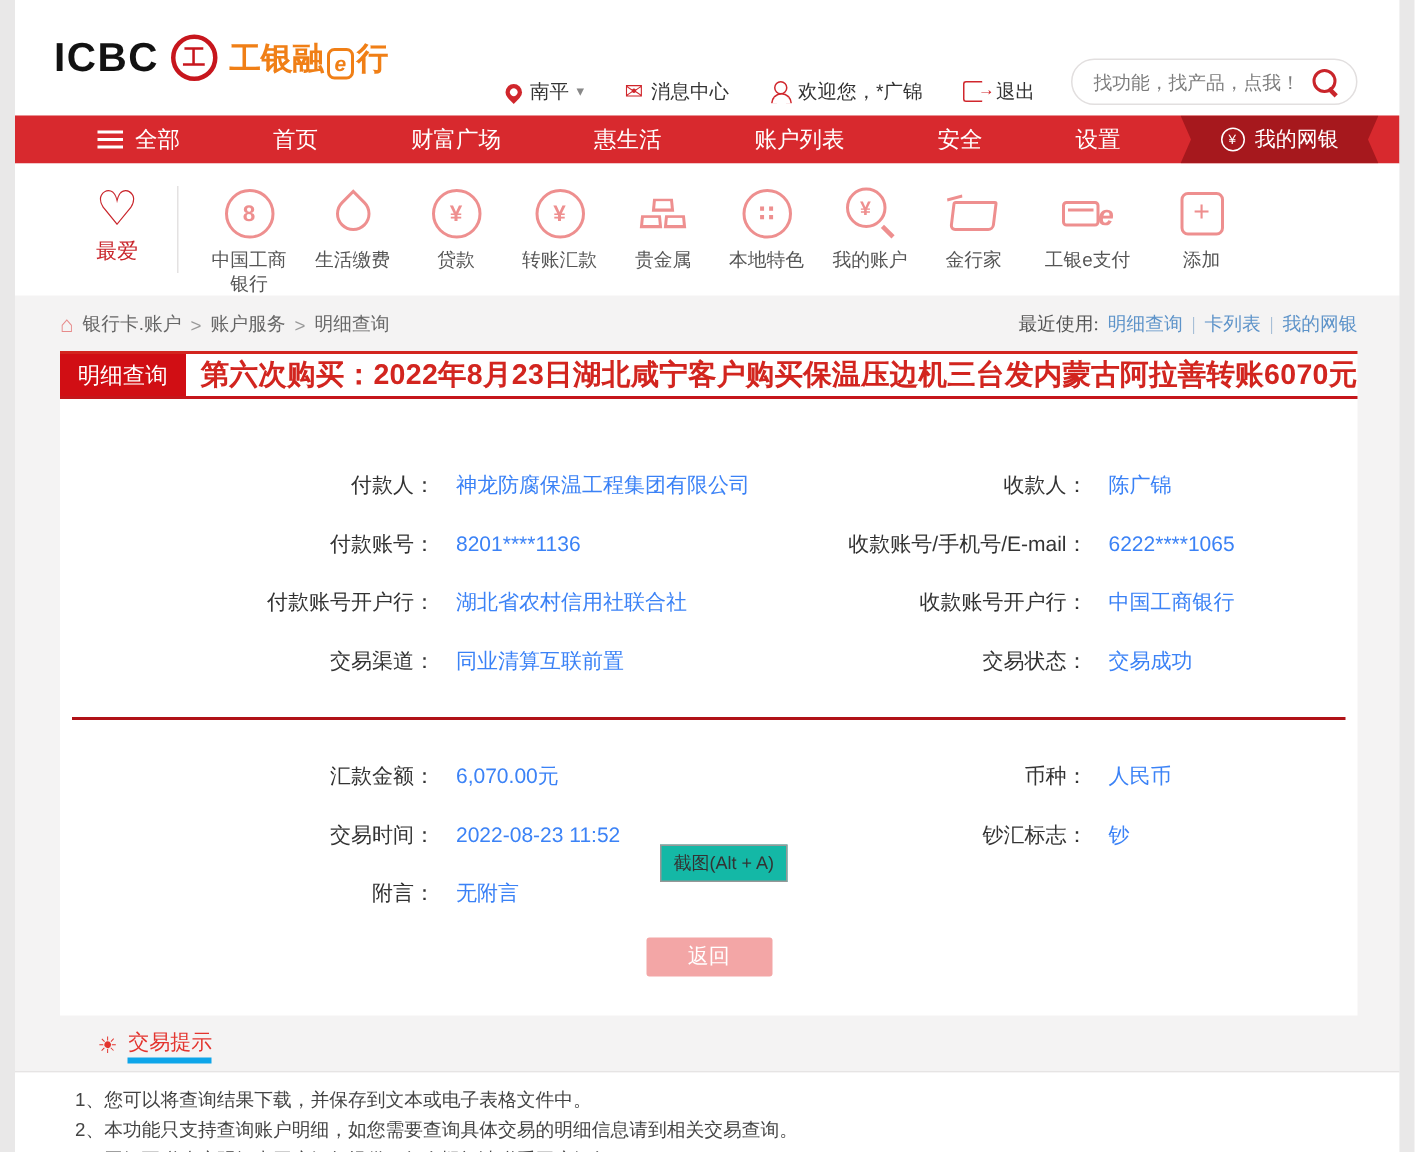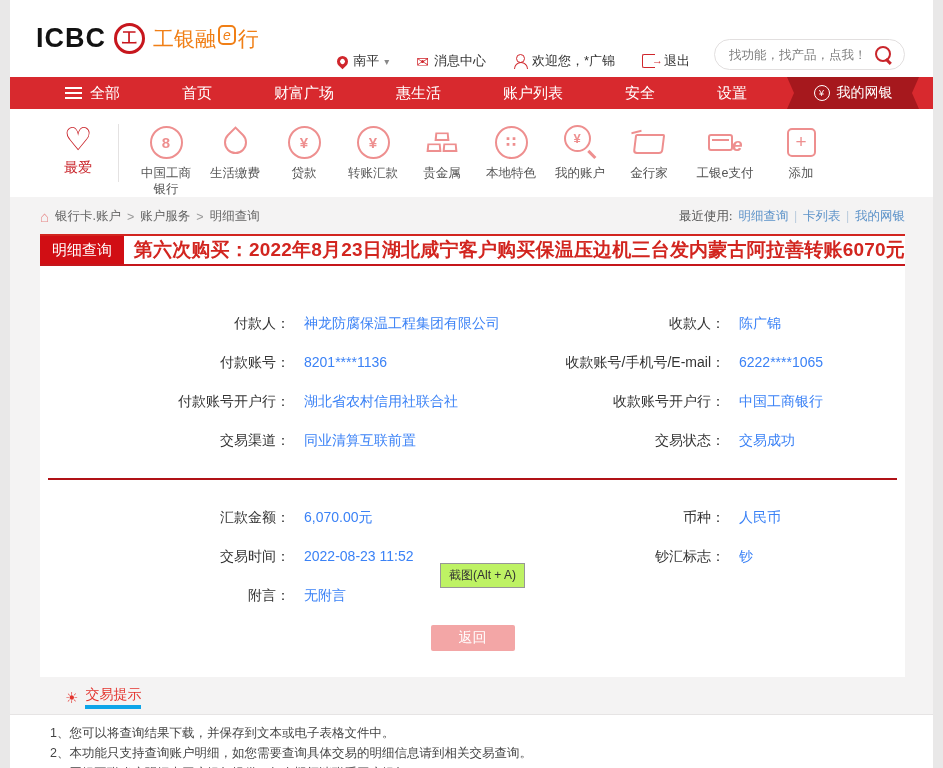--- a/index.html
+++ b/index.html
@@ -4,21 +4,21 @@
 <style>
   *{margin:0;padding:0;box-sizing:border-box;}
   body{font-family:"Liberation Sans","DejaVu Sans",sans-serif;background:#e9e8e8;}
   .page{width:923px;height:768px;overflow:hidden;background:#f4f3f3;margin:0 auto;position:relative;}
 
   
   .topbar{height:77px;background:#fff;display:flex;align-items:center;padding:0 28px 0 26px;}
   .logo{display:flex;align-items:center;gap:8px;cursor:pointer;}
   .logo-icbc{font-size:27px;font-weight:bold;color:#121212;letter-spacing:1px;}
   .emblem{width:31px;height:31px;border:3px solid #c7161d;border-radius:50%;display:flex;align-items:center;justify-content:center;color:#c7161d;font-weight:bold;font-size:15px;}
-  .brand{font-size:21px;font-weight:normal;color:#f07f16;display:flex;align-items:flex-start;}
+  .brand{font-size:21px;font-weight:bold;color:#f07f16;display:flex;align-items:flex-end;}
   .ebox{border:2px solid #f07f16;border-radius:5px;color:#f07f16;font-size:14px;line-height:1.15;padding:0 3px;margin:0 2px;font-style:italic;}
   .h-right{margin-left:auto;display:flex;align-items:flex-end;margin-top:32px;}
   .h-item{display:flex;align-items:center;gap:5px;font-size:13px;color:#333;margin-left:27px;cursor:pointer;white-space:nowrap;}
   .pin{width:11px;height:11px;border-radius:50% 50% 50% 0;background:#d0262c;transform:rotate(-45deg);position:relative;}
   .pin::after{content:"";position:absolute;inset:3px;background:#fff;border-radius:50%;}
   .caret{color:#888;font-size:10px;}
   .env{color:#d0262c;font-size:15px;line-height:1;}
   .person{position:relative;width:14px;height:15px;}
   .person::before{content:"";position:absolute;top:0;left:3.5px;width:7px;height:7px;border:1.5px solid #d0262c;border-radius:50%;}
   .person::after{content:"";position:absolute;bottom:0;left:1px;width:12px;height:6px;border:1.5px solid #d0262c;border-bottom:none;border-radius:7px 7px 0 0;}
@@ -83,21 +83,21 @@
   .tab{width:157px;background:#d10e14;color:#fff;font-size:15px;display:flex;align-items:center;justify-content:center;cursor:pointer;}
   .title{flex:1;display:flex;align-items:center;padding-left:10px;font-size:19px;font-weight:bold;color:#d2251f;white-space:nowrap;letter-spacing:0.2px;}
   .fields{display:grid;grid-template-columns:250px 245px 190px auto;}
   .fields.top{padding-top:38px;}
   .fields.bottom{padding-top:18px;}
   .dlabel{text-align:right;font-size:14px;color:#333;line-height:39px;height:39px;white-space:nowrap;}
   .dvalue{padding-left:14px;font-size:14px;color:#3b82f6;line-height:39px;height:39px;white-space:nowrap;}
   .red-divider{height:2px;background:#b01217;margin:18px 8px 0 8px;}
   .back{display:block;margin:10px auto 0;width:84px;height:26px;background:#f3a6a6;color:#fff;border:none;font-size:14px;border-radius:2px;cursor:pointer;font-family:inherit;}
   .card-pad{height:26px;}
-  .tooltip{position:absolute;left:400px;top:327px;border:1px solid #979797;background:#bef264;padding:3px 8px;font-size:12px;color:#333;white-space:nowrap;}
+  .tooltip{position:absolute;left:400px;top:327px;border:1px solid #979797;background:#14b8a6;padding:3px 8px;font-size:12px;color:#333;white-space:nowrap;}
 
   
   .tips-head{display:flex;align-items:center;gap:7px;padding:9px 0 5px 55px;border-bottom:1px solid #e6e4e4;}
   .bulb{color:#e3342e;font-size:15px;line-height:1;}
   .tips-title{color:#e3342e;font-size:14px;border-bottom:4px solid #0ea5e9;padding-bottom:1px;}
   .tips-body{background:#fff;padding:8px 20px 10px 40px;}
   .tip{font-size:12.5px;color:#444;line-height:1.6;}
 </style>
 </head>
 <body>

